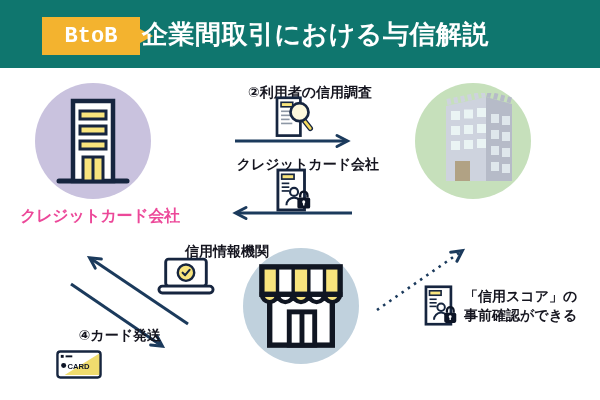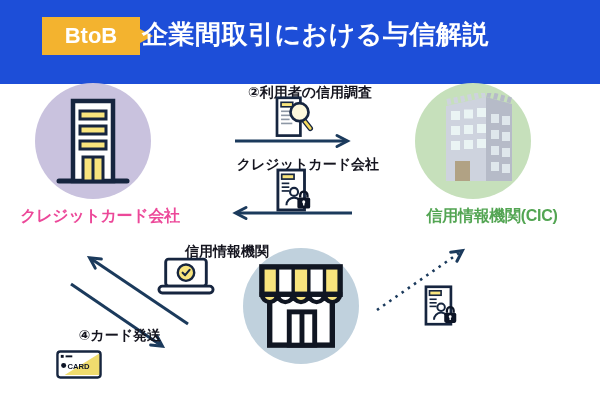--- a/index.html
+++ b/index.html
@@ -1,19 +1,19 @@
 <!DOCTYPE html>
 <html><head>
 <meta charset="utf-8">
 <style>
   html,body{margin:0;padding:0;background:#fff;}
   .canvas{position:relative;width:600px;height:400px;background:#ffffff;overflow:hidden;
           font-family:"Liberation Sans","DejaVu Sans",sans-serif;}
   
-  .header{position:absolute;left:0;top:0;width:600px;height:84px;background:#1d4ed8;}
+  .header{position:absolute;left:0;top:0;width:600px;height:68px;background:#0f766e;font-family:Liberation Mono, monospace;}
   .badge{position:absolute;left:42px;top:17px;width:98px;height:38px;background:#f3b32f;
          color:#ffffff;font-weight:bold;font-size:22px;display:flex;align-items:center;justify-content:center;}
   .badge-pointer{position:absolute;left:140px;top:29px;width:0;height:0;
          border-top:7px solid transparent;border-bottom:7px solid transparent;border-left:13px solid #f3b32f;}
   .title{position:absolute;left:142px;top:0;height:68px;display:flex;align-items:center;
          color:#ffffff;font-size:26px;font-weight:bold;letter-spacing:0.5px;}
   
   .circle{position:absolute;width:116px;height:116px;border-radius:50%;
           display:flex;align-items:center;justify-content:center;}
   .circle.purple{left:35px;top:83px;background:#c9c2de;}
@@ -97,21 +97,20 @@
         <rect x="61" y="37" width="8" height="9"></rect>
           <rect x="72" y="39" width="8" height="9"></rect>
         <rect x="61" y="53" width="8" height="9"></rect>
           <rect x="72" y="55" width="8" height="9"></rect>
         <rect x="61" y="69" width="8" height="9"></rect>
           <rect x="72" y="71" width="8" height="9"></rect>
       </g>
       <rect x="25" y="68" width="15" height="20" fill="#b1a284"></rect>
     </svg>
   </div>
-  <div class="elabel green">信用情報機関(CIC)</div>
 
   <div class="circle blue">
     <svg width="88" height="90" viewBox="0 0 88 92">
       <rect x="12" y="38" width="64" height="48" fill="#ffffff" stroke="#101622" stroke-width="5.5"></rect>
       <g stroke-width="0">
         <rect x="4" y="6" width="16" height="28" fill="#f8e47d"></rect>
         <rect x="20" y="6" width="16" height="28" fill="#ffffff"></rect>
         <rect x="36" y="6" width="16" height="28" fill="#f8e47d"></rect>
         <rect x="52" y="6" width="16" height="28" fill="#ffffff"></rect>
         <rect x="68" y="6" width="16" height="28" fill="#f8e47d"></rect>
@@ -195,14 +194,18 @@
         <line x1="6" y1="20" x2="14" y2="20"></line>
         <line x1="6" y1="24" x2="14" y2="24"></line>
     </g>
     <circle cx="19" cy="25" r="4.2" fill="#ffffff" stroke="#16253f" stroke-width="2.2"></circle>
     <path d="M11,39 a8,8 0 0 1 16,0" fill="#ffffff" stroke="#16253f" stroke-width="2.2"></path>
     <path d="M25.5,31 v-2.5 a3.8,3.8 0 0 1 7.6,0 v2.5" fill="none" stroke="#0c1426" stroke-width="2.5"></path>
     <rect x="22.5" y="31" width="13.5" height="11.5" rx="2" fill="#0c1426"></rect>
     <circle cx="29.2" cy="35.5" r="1.6" fill="#ffffff"></circle>
     <line x1="29.2" y1="36.5" x2="29.2" y2="39.3" stroke="#ffffff" stroke-width="1.5"></line>
   </svg>
+  <div class="note">
+    <div>「信用スコア」の</div>
+    <div>事前確認ができる</div>
+  </div>
 
 </div>
 
 </body></html>

